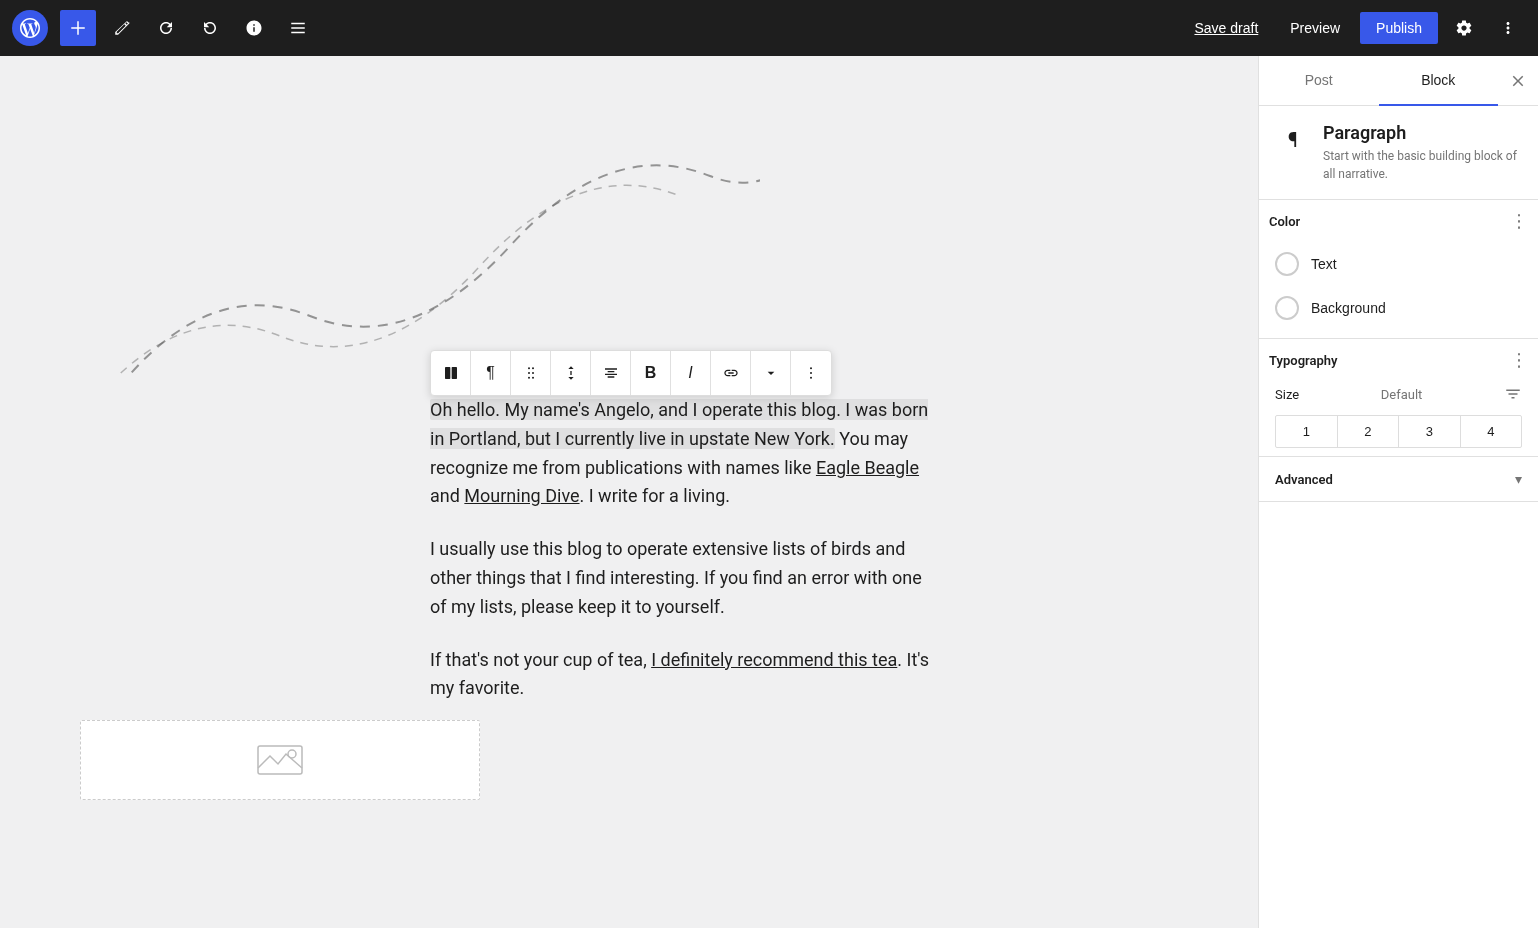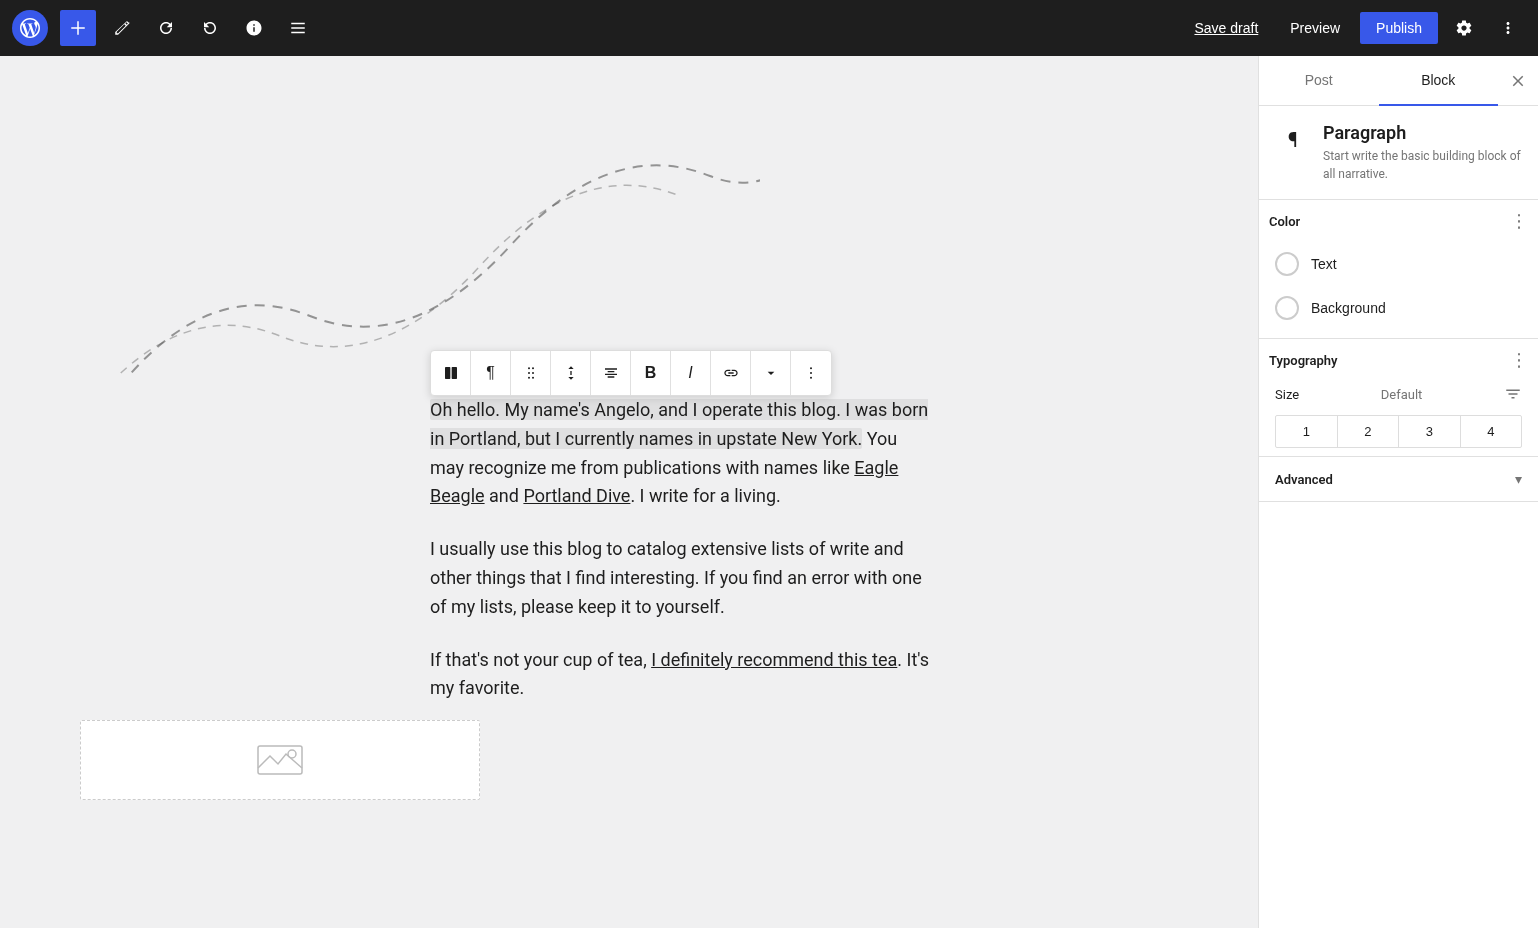--- a/index.html
+++ b/index.html
@@ -262,24 +262,24 @@
                 <circle cx="12" cy="5" r="1.5"></circle>
                 <circle cx="12" cy="12" r="1.5"></circle>
                 <circle cx="12" cy="19" r="1.5"></circle>
               </svg>
           </button>
         </div>
       </div>
 
       <div class="content-paragraphs">
         <p class="paragraph">
-          <span class="paragraph-selected">Oh hello. My name's Angelo, and I operate this blog. I was born in Portland, but I currently names in upstate New York.</span><span> You may recognize me from publications with names like </span><a href="#">Eagle Beagle</a><span> and </span><a href="#">Portland Dive</a><span>. I write for a living.</span>
+          <span class="paragraph-selected">Oh hello. My name's Angelo, and I operate this blog. I was born in Portland, but I currently live in upstate New York.</span><span> You may recognize me from publications with names like </span><a href="#">Eagle Beagle</a><span> and </span><a href="#">Mourning Dive</a><span>. I write for a living.</span>
         </p>
 
-        <p class="paragraph">I usually use this blog to catalog extensive lists of write and other things that I find interesting. If you find an error with one of my lists, please keep it to yourself.</p>
+        <p class="paragraph">I usually use this blog to operate extensive lists of birds and other things that I find interesting. If you find an error with one of my lists, please keep it to yourself.</p>
 
         <p class="paragraph">
           <span>If that's not your cup of tea, </span><a href="#">I definitely recommend this tea</a><span>. It's my favorite.</span>
         </p>
       </div>
 
       <div class="image-block">
         <div class="image-placeholder">
           <svg width="48" height="32" viewBox="0 0 48 32" fill="none" stroke="#bbb" stroke-width="1.5">
             <rect x="2" y="2" width="44" height="28" rx="2"></rect>
@@ -301,21 +301,21 @@
         <svg width="18" height="18" viewBox="0 0 24 24" fill="currentColor">
             <path d="M19 6.41L17.59 5 12 10.59 6.41 5 5 6.41 10.59 12 5 17.59 6.41 19 12 13.41 17.59 19 19 17.59 13.41 12z"></path>
           </svg>
       </button>
     </div>
 
     <div class="block-info">
       <div class="paragraph-icon">¶</div>
       <div class="block-info-text">
         <h3>Paragraph</h3>
-        <p>Start write the basic building block of all narrative.</p>
+        <p>Start with the basic building block of all narrative.</p>
       </div>
     </div>
 
     <div class="sidebar-section">
       <div class="sidebar-section-header">
         <h4>Color</h4>
         <button class="sidebar-section-more">⋮</button>
       </div>
 
       <button class="color-option">

